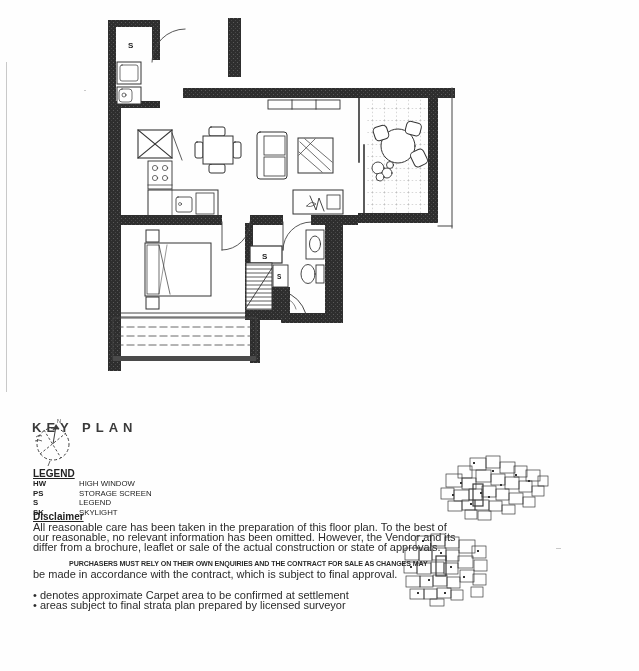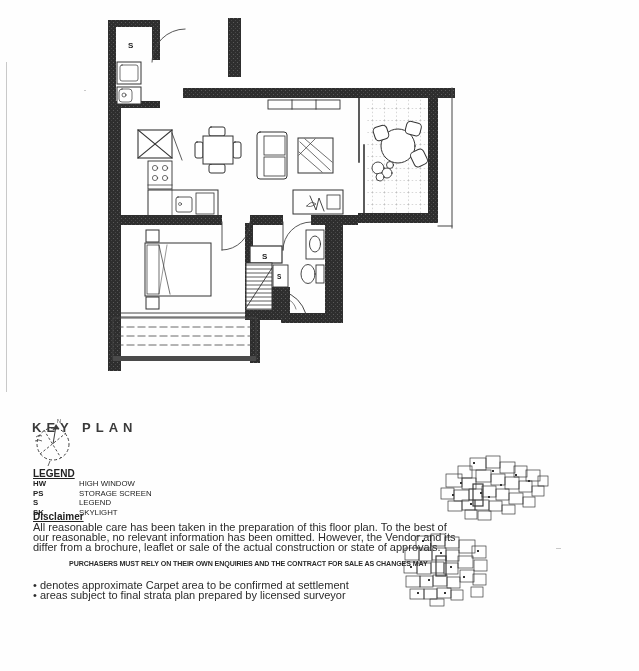--- a/index.html
+++ b/index.html
@@ -340,18 +340,19 @@
     <div class="legend-row"><span class="legend-abbr">SK</span><span>SKYLIGHT</span></div>
   </div>
 
   <div id="disclaimer-block" class="txt">
     <div class="small-head">Disclaimer</div>
     <div class="body-line">All reasonable care has been taken in the preparation of this floor plan. To the best of</div>
     <div class="body-line">our reasonable, no relevant information has been omitted. However, the Vendor and its</div>
     <div class="body-line">differ from a brochure, leaflet or sale of the actual construction or state of approvals.</div>
     <div class="para-gap"></div>
     <div class="body-line caps">PURCHASERS MUST RELY ON THEIR OWN ENQUIRIES AND THE CONTRACT FOR SALE AS CHANGES MAY</div>
+    <div class="body-line">be made in accordance with the contract, which is subject to final approval.</div>
     <div class="bullet-gap"></div>
     <div class="body-line">• denotes approximate Carpet area to be confirmed at settlement</div>
     <div class="body-line">• areas subject to final strata plan prepared by licensed surveyor</div>
   </div>
 
 </div>
 
 </body></html>

